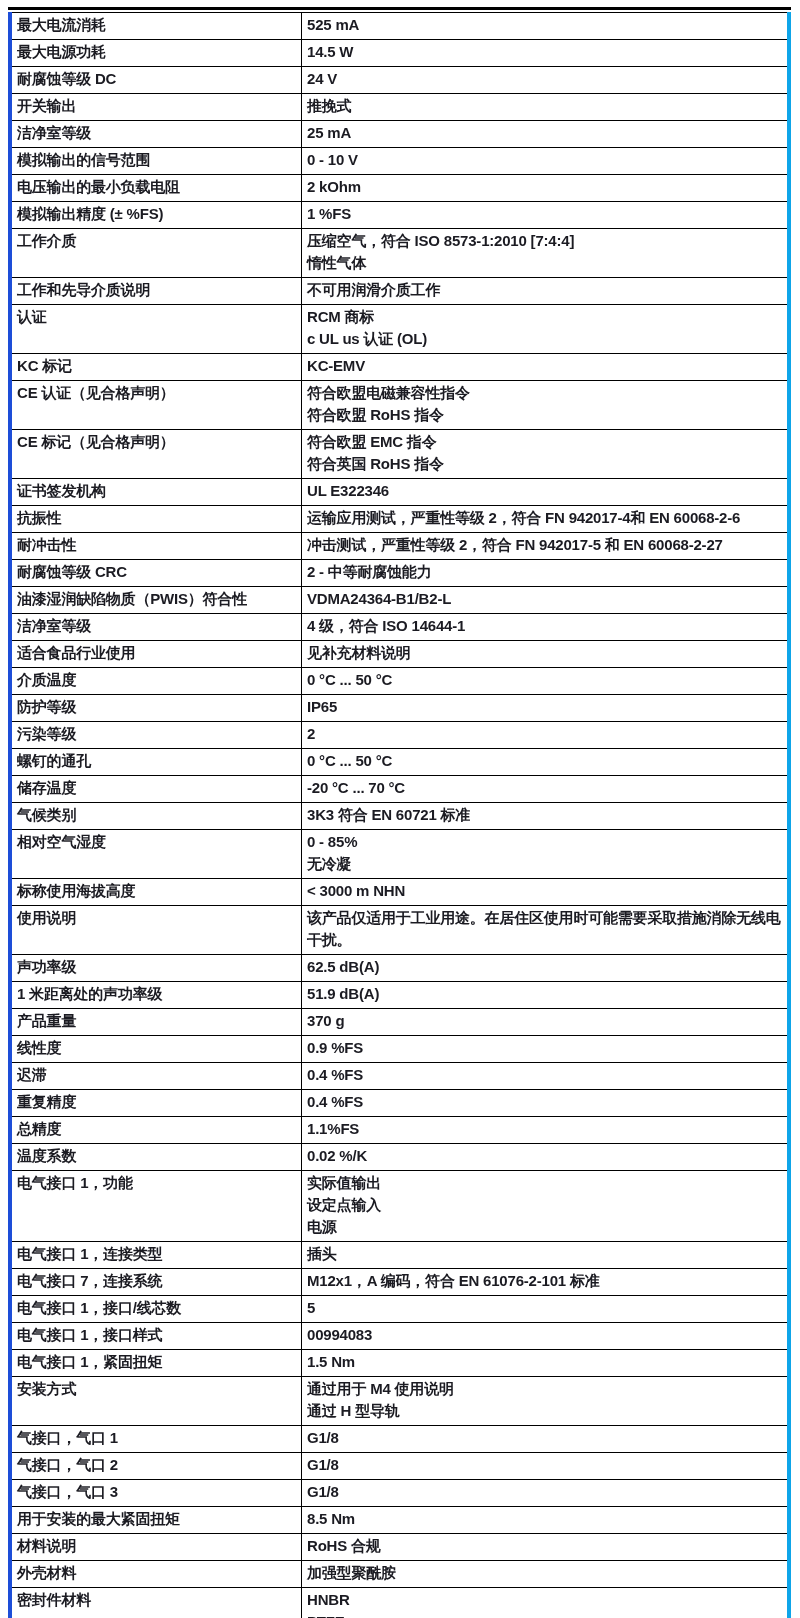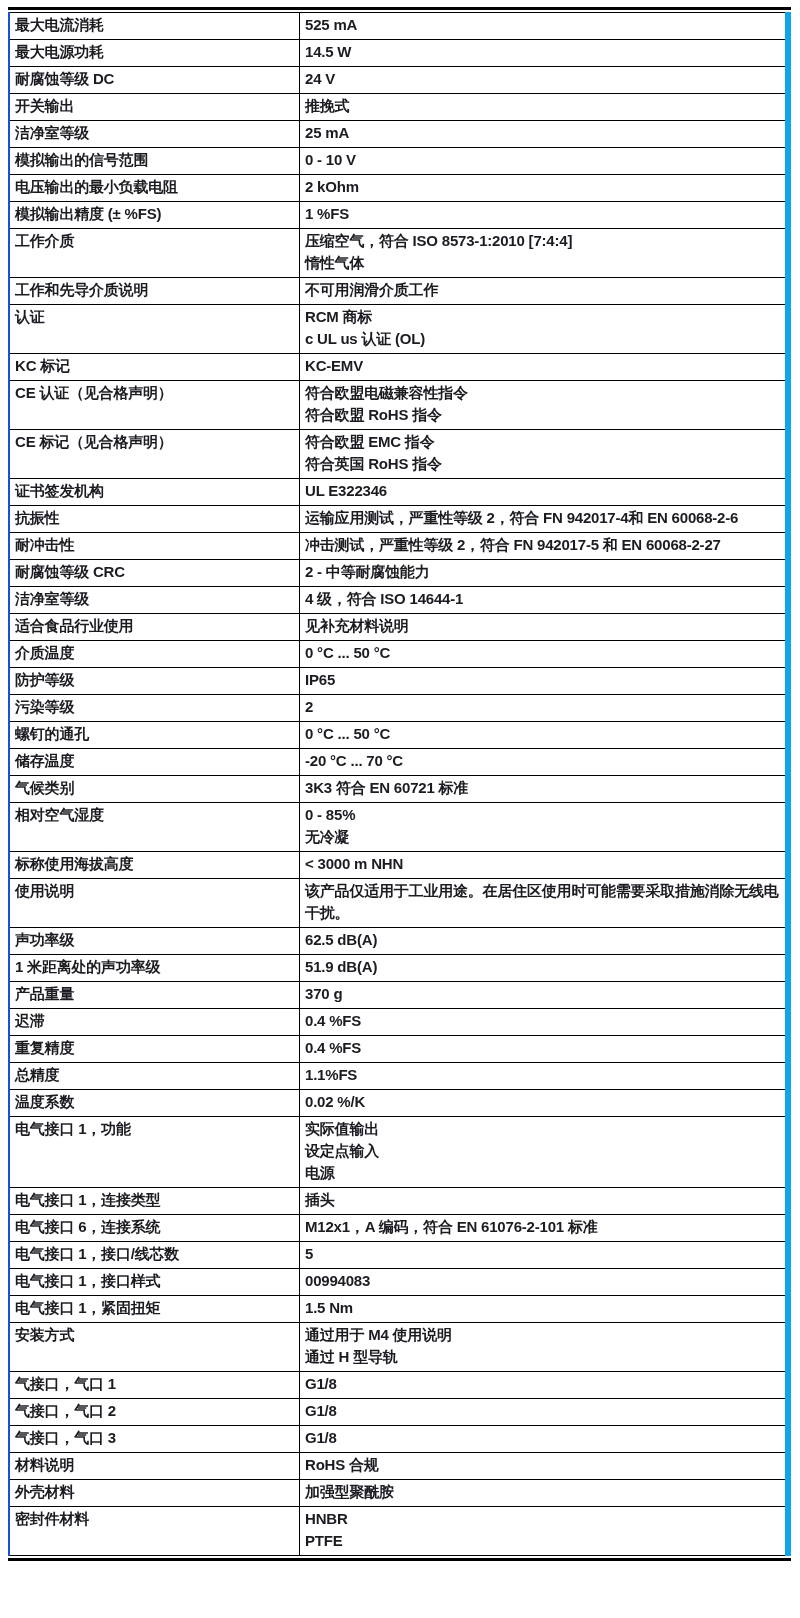--- a/index.html
+++ b/index.html
@@ -29,24 +29,24 @@
     vertical-align: top;
     padding: 1px 5px 3px 5px;
     font-size: 15px;
     line-height: 22px;
     font-weight: 700;
     color: #1b1b22;
     letter-spacing: -0.2px;
     overflow: hidden;
   }
   table.spec td:first-child {
-    border-left: 2px solid #1d4ed8;
+    border-left: 4px solid #1d4ed8;
   }
   table.spec td:last-child {
-    border-right: 6px solid #0ea5e9;
+    border-right: 4px solid #0ea5e9;
   }
   table.spec td.label {
     width: 279px;
   }
   .value-line {
     white-space: normal;
   }
 </style>
 </head>
 <body>
@@ -161,20 +161,26 @@
               <div class="value-line">冲击测试，严重性等级 2，符合 FN 942017-5 和 EN 60068-2-27</div>
             </td>
           </tr>
           <tr>
             <td class="label">耐腐蚀等级 CRC</td>
             <td class="value">
               <div class="value-line">2 - 中等耐腐蚀能力</div>
             </td>
           </tr>
           <tr>
+            <td class="label">油漆湿润缺陷物质（PWIS）符合性</td>
+            <td class="value">
+              <div class="value-line">VDMA24364-B1/B2-L</div>
+            </td>
+          </tr>
+          <tr>
             <td class="label">洁净室等级</td>
             <td class="value">
               <div class="value-line">4 级，符合 ISO 14644-1</div>
             </td>
           </tr>
           <tr>
             <td class="label">适合食品行业使用</td>
             <td class="value">
               <div class="value-line">见补充材料说明</div>
             </td>
@@ -243,20 +249,26 @@
           <tr>
             <td class="label">1 米距离处的声功率级</td>
             <td class="value">
               <div class="value-line">51.9 dB(A)</div>
             </td>
           </tr>
           <tr>
             <td class="label">产品重量</td>
             <td class="value">
               <div class="value-line">370 g</div>
+            </td>
+          </tr>
+          <tr>
+            <td class="label">线性度</td>
+            <td class="value">
+              <div class="value-line">0.9 %FS</div>
             </td>
           </tr>
           <tr>
             <td class="label">迟滞</td>
             <td class="value">
               <div class="value-line">0.4 %FS</div>
             </td>
           </tr>
           <tr>
             <td class="label">重复精度</td>
@@ -284,21 +296,21 @@
               <div class="value-line">电源</div>
             </td>
           </tr>
           <tr>
             <td class="label">电气接口 1，连接类型</td>
             <td class="value">
               <div class="value-line">插头</div>
             </td>
           </tr>
           <tr>
-            <td class="label">电气接口 6，连接系统</td>
+            <td class="label">电气接口 7，连接系统</td>
             <td class="value">
               <div class="value-line">M12x1，A 编码，符合 EN 61076-2-101 标准</div>
             </td>
           </tr>
           <tr>
             <td class="label">电气接口 1，接口/线芯数</td>
             <td class="value">
               <div class="value-line">5</div>
             </td>
           </tr>
@@ -330,20 +342,26 @@
           <tr>
             <td class="label">气接口，气口 2</td>
             <td class="value">
               <div class="value-line">G1/8</div>
             </td>
           </tr>
           <tr>
             <td class="label">气接口，气口 3</td>
             <td class="value">
               <div class="value-line">G1/8</div>
+            </td>
+          </tr>
+          <tr>
+            <td class="label">用于安装的最大紧固扭矩</td>
+            <td class="value">
+              <div class="value-line">8.5 Nm</div>
             </td>
           </tr>
           <tr>
             <td class="label">材料说明</td>
             <td class="value">
               <div class="value-line">RoHS 合规</div>
             </td>
           </tr>
           <tr>
             <td class="label">外壳材料</td>

